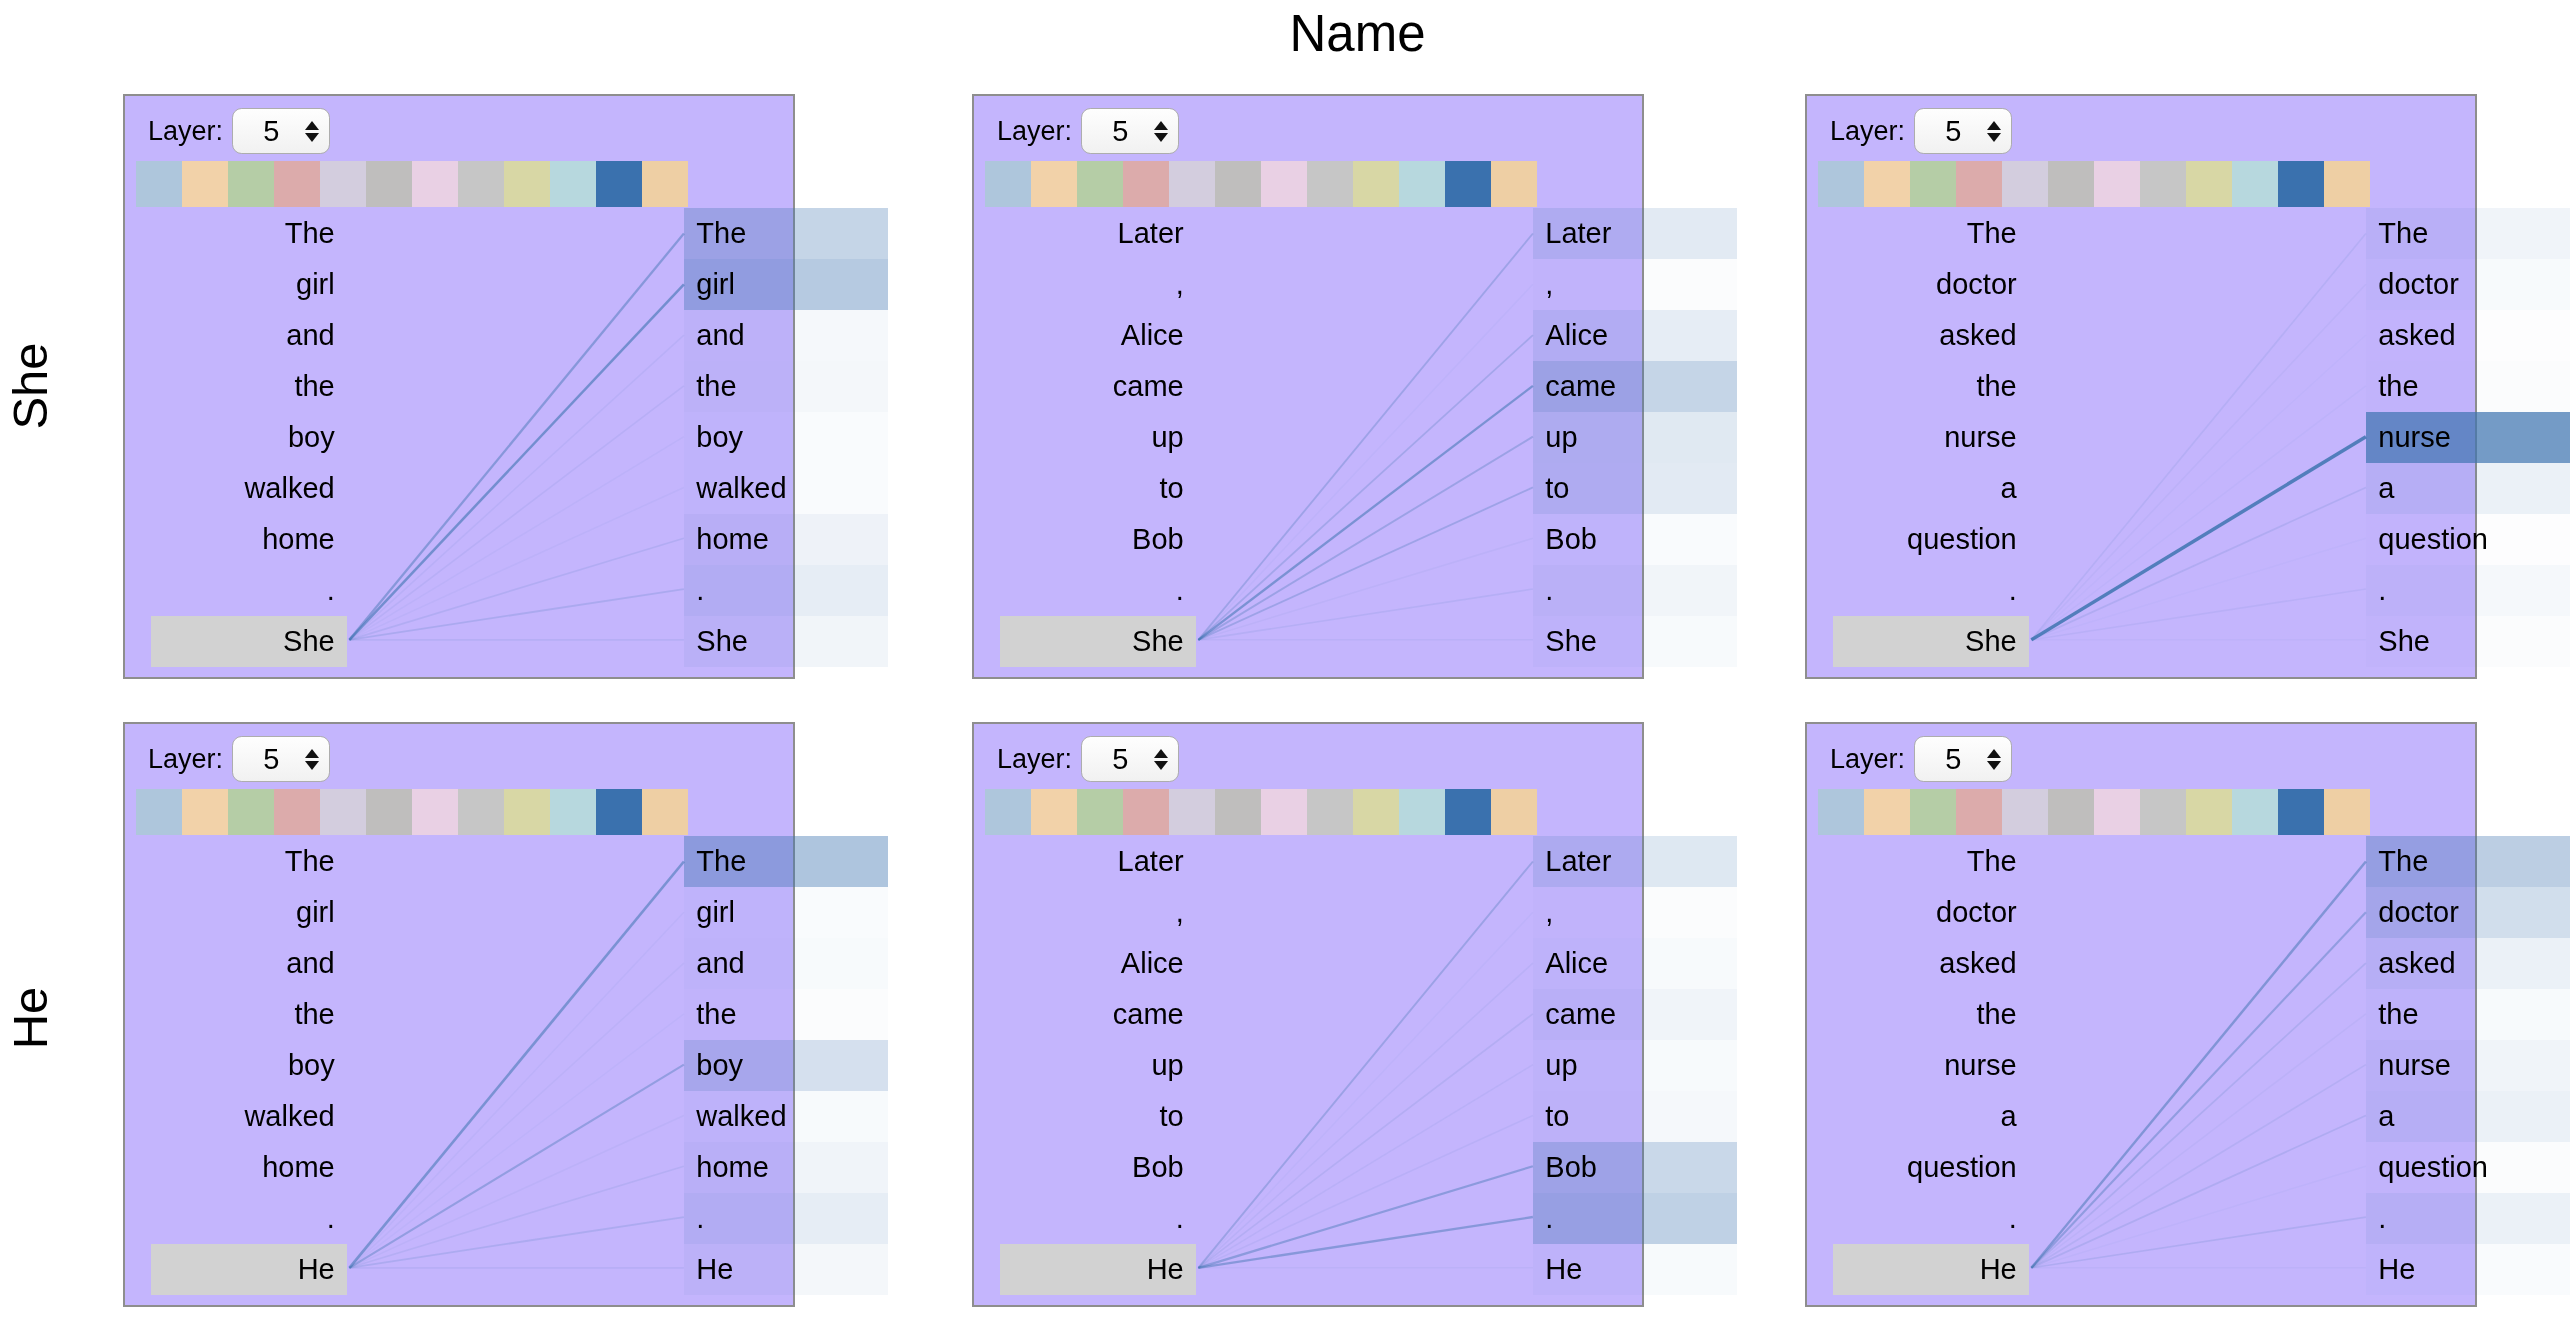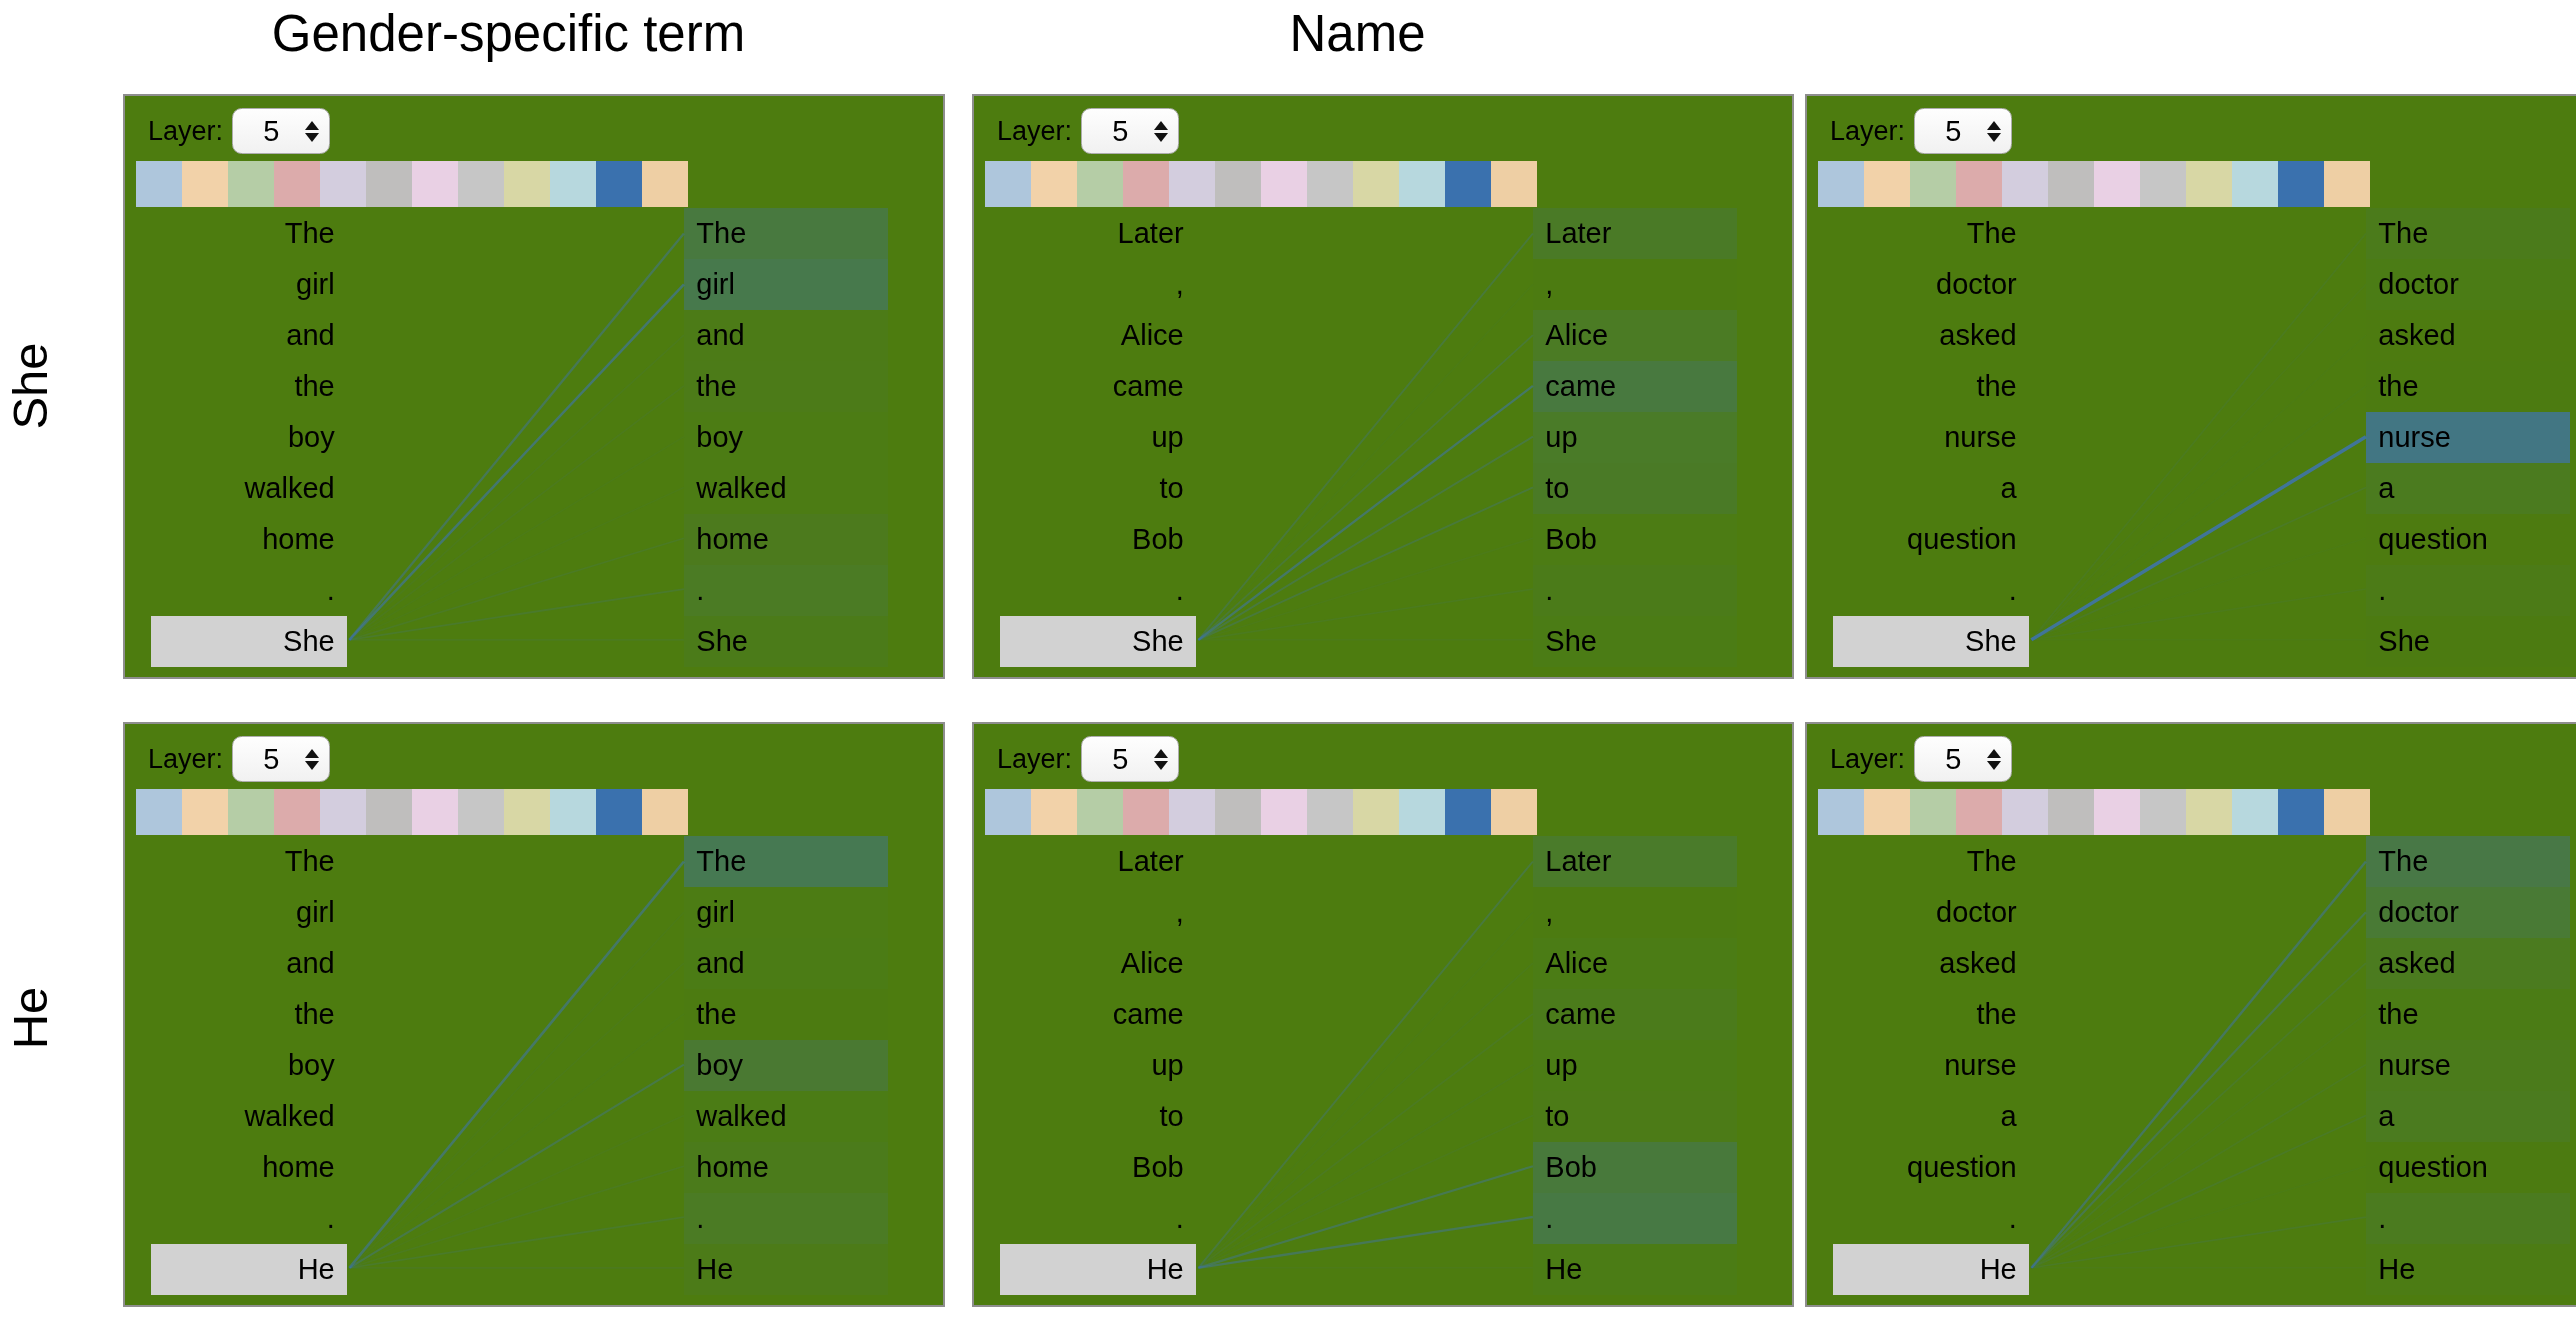--- a/index.html
+++ b/index.html
@@ -4,21 +4,21 @@
 <style>
   html,body{margin:0;padding:0;background:#ffffff;}
   body{width:2576px;height:1331px;position:relative;overflow:hidden;
        font-family:"Liberation Sans", sans-serif;color:#000;}
   .stage{position:absolute;inset:0;}
   .col-title{position:absolute;top:3.5px;width:771px;text-align:center;
              font-size:51px;font-weight:500;letter-spacing:0px;}
   .row-label{position:absolute;left:-67px;width:193px;height:56px;
              display:flex;align-items:center;justify-content:center;
              font-size:49px;font-weight:500;transform:rotate(-90deg);}
-  .panel{position:absolute;width:822px;height:585px;background:#4d7c0f;
+  .panel{position:absolute;width:672px;height:585px;background:#c4b5fd;
          border:2.6px solid #8e8e8e;box-sizing:border-box;}
   .layer-row{position:absolute;left:0;top:12.3px;height:46px;width:100%;}
   .layer-label{position:absolute;left:23px;top:0;height:46px;display:flex;
                align-items:center;font-size:27px;}
   .layer-select{position:absolute;left:107px;top:0;width:98px;height:46px;
                 border:1.8px solid #adadad;border-radius:9.6px;
                 background:linear-gradient(#fefefe,#f1f1f1);
                 box-sizing:border-box;display:flex;align-items:center;cursor:default;}
   .layer-value{flex:1;text-align:center;font-size:29px;padding-left:5.3px;}
   .stepper{display:flex;flex-direction:column;gap:3.5px;margin-right:10.5px;}
@@ -33,21 +33,20 @@
   .tok{height:51px;display:flex;align-items:center;font-size:29px;white-space:pre;}
   .left-tok{justify-content:flex-end;padding-right:12.3px;}
   .left-tok.selected{background:#d2d2d2;}
   .right-tok{justify-content:flex-start;padding-left:12.3px;}
   .lines{position:absolute;left:0;top:0;width:771px;height:585px;pointer-events:none;}
 </style>
 </head>
 <body>
 
 <div class="stage">
-  <div class="col-title" style="left:123px">Gender-specific term</div>
   <div class="col-title" style="left:972px">Name</div>
 
   <div class="row-label" style="top:358px">She</div>
   <div class="row-label" style="top:990px">He</div>
 
   <div id="panels">
       <div class="panel" style="left: 123px; top: 94px;">
         <div class="layer-row">
           <span class="layer-label">Layer:</span>
           <div class="layer-select">

